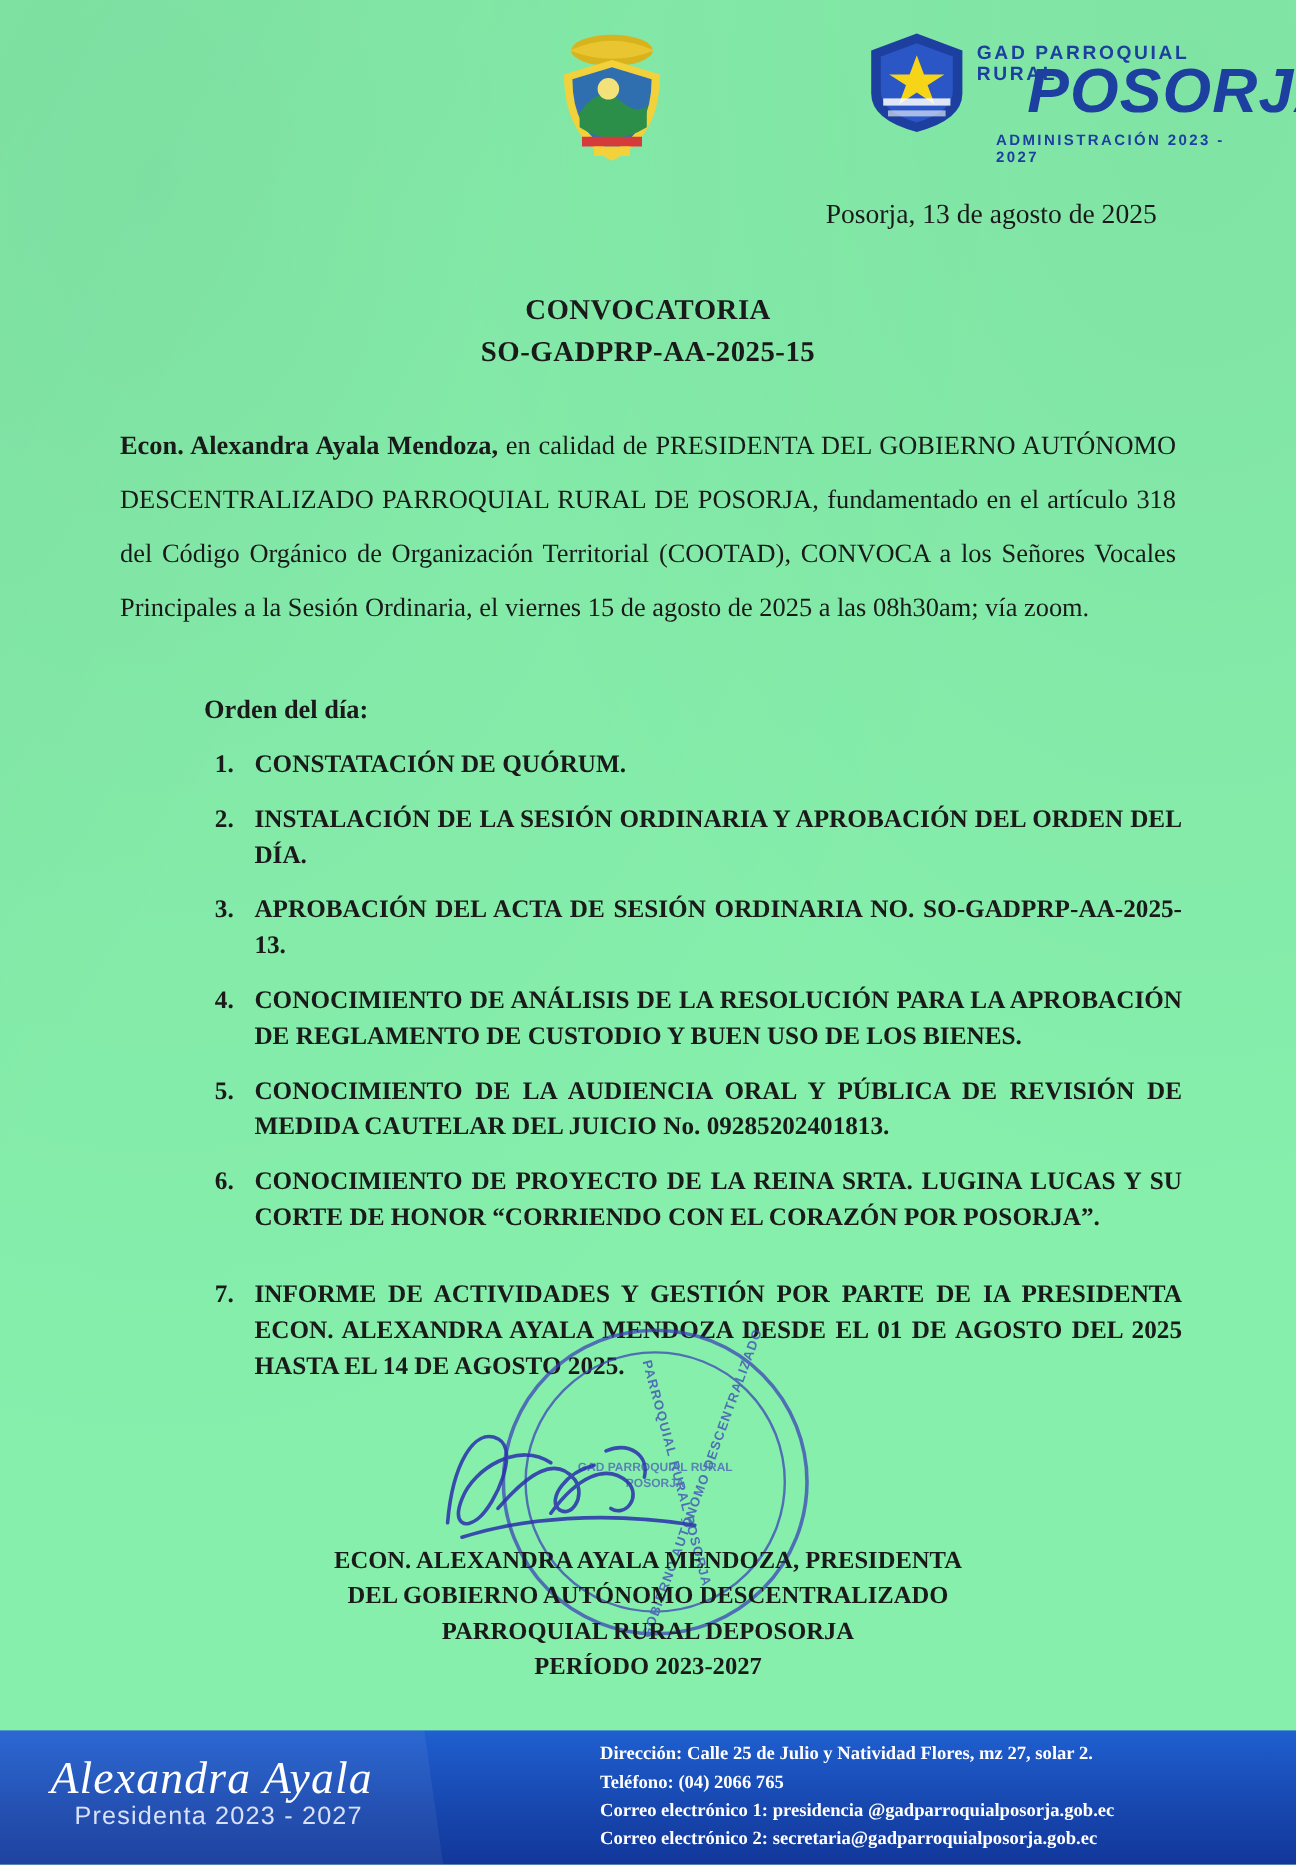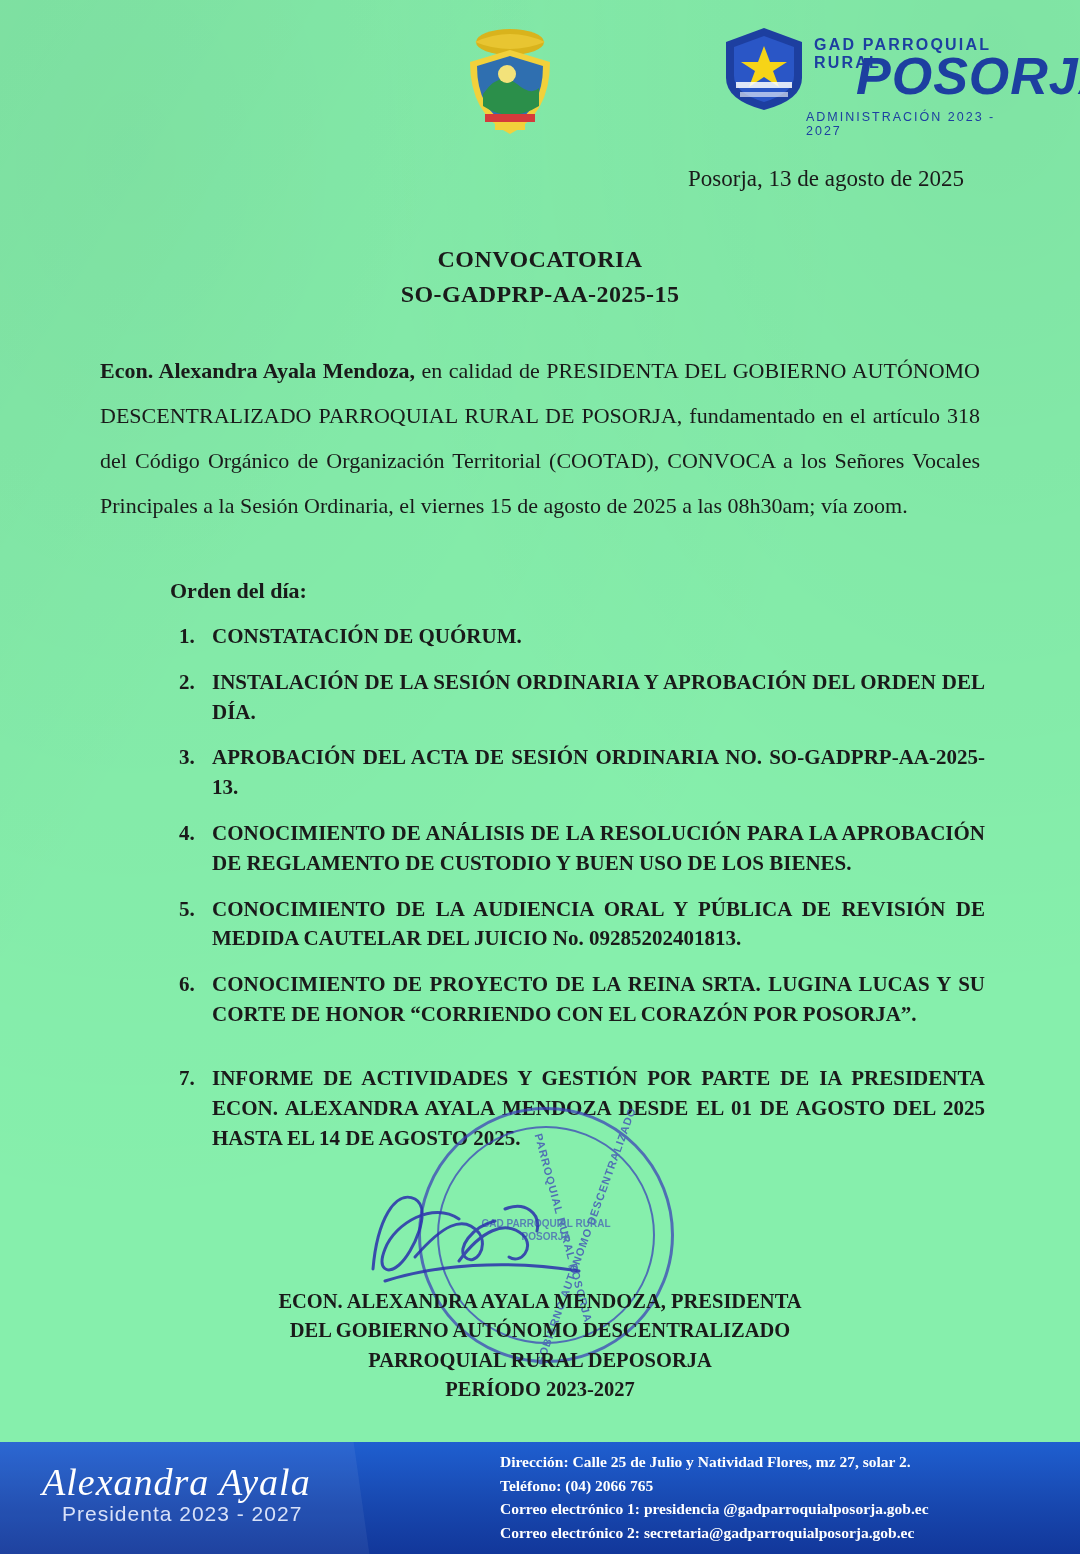--- a/index.html
+++ b/index.html
@@ -76,26 +76,26 @@
     font-size: 52px;
     font-weight: bold;
     font-style: italic;
     letter-spacing: 1px;
     color: #1d3fa0;
     line-height: 1;
     margin-left: 44px;
   }
   .logo-sub {
     position: absolute;
-    left: 84px;
+    left: 108px;
     top: 86px;
     font-family: "Liberation Sans", sans-serif;
     font-size: 12.5px;
     letter-spacing: 2px;
-    font-weight: normal;
+    font-weight: bold;
     color: #1d3fa0;
   }
 
   
   .content {
     position: absolute;
     left: 0;
     right: 0;
     top: 150px;
   }

